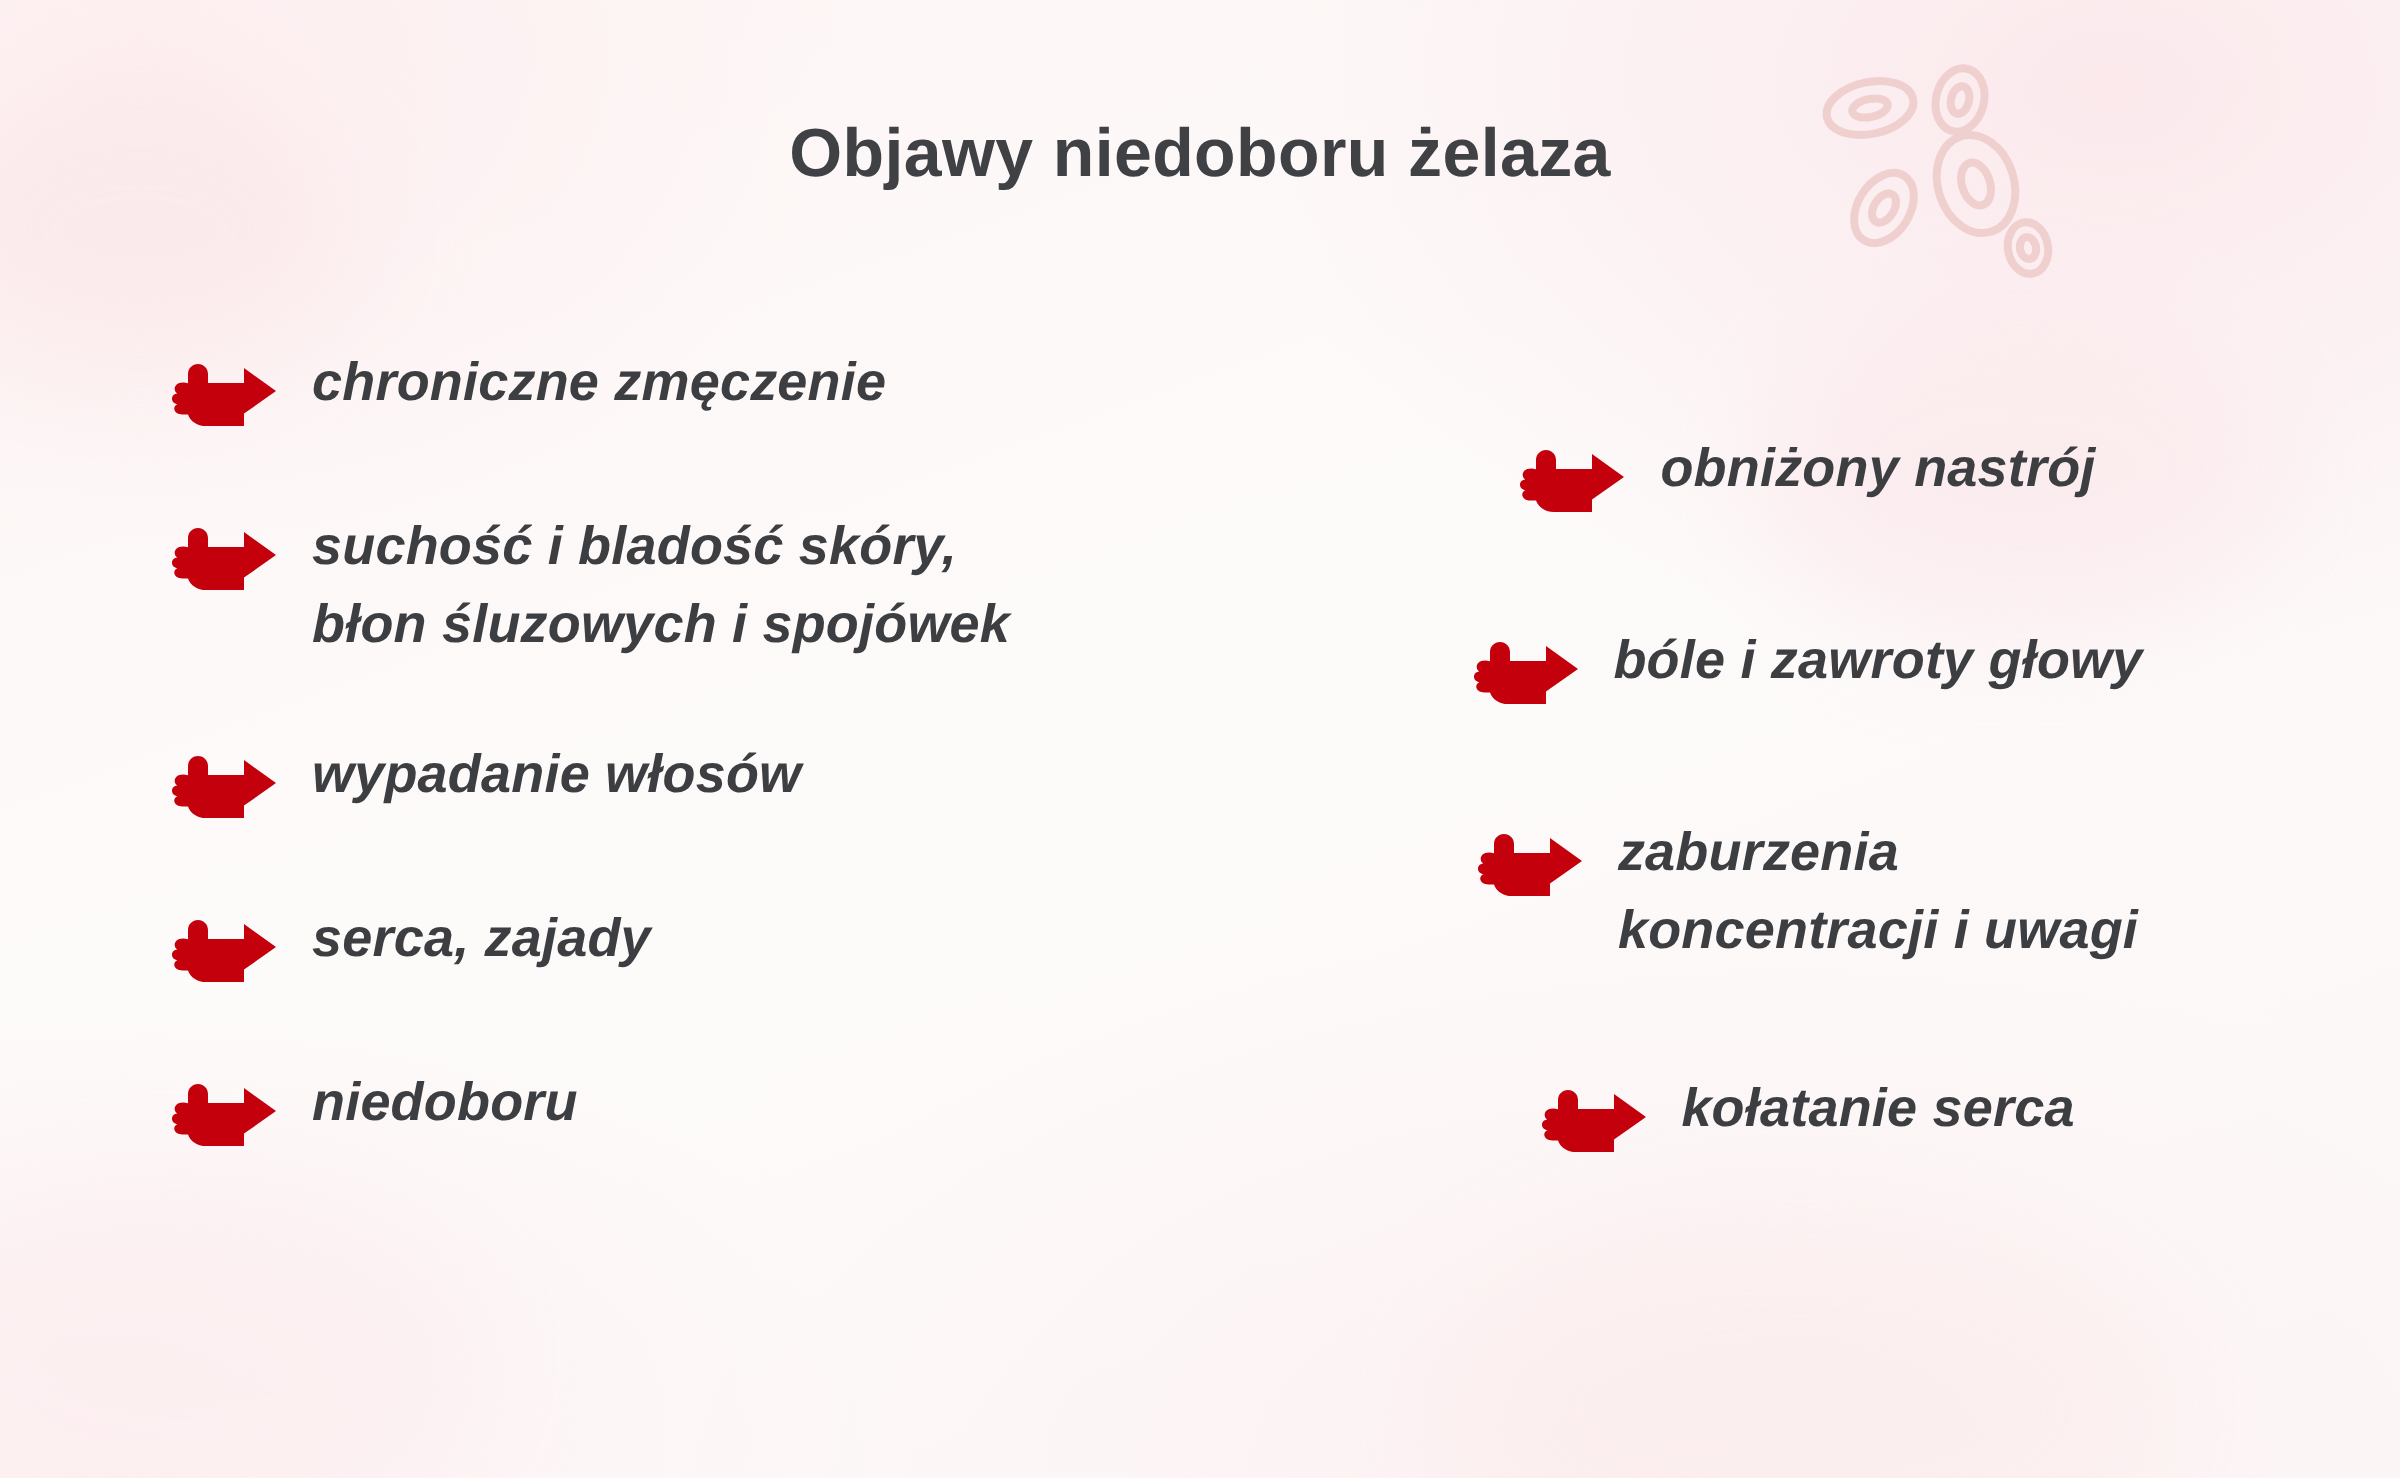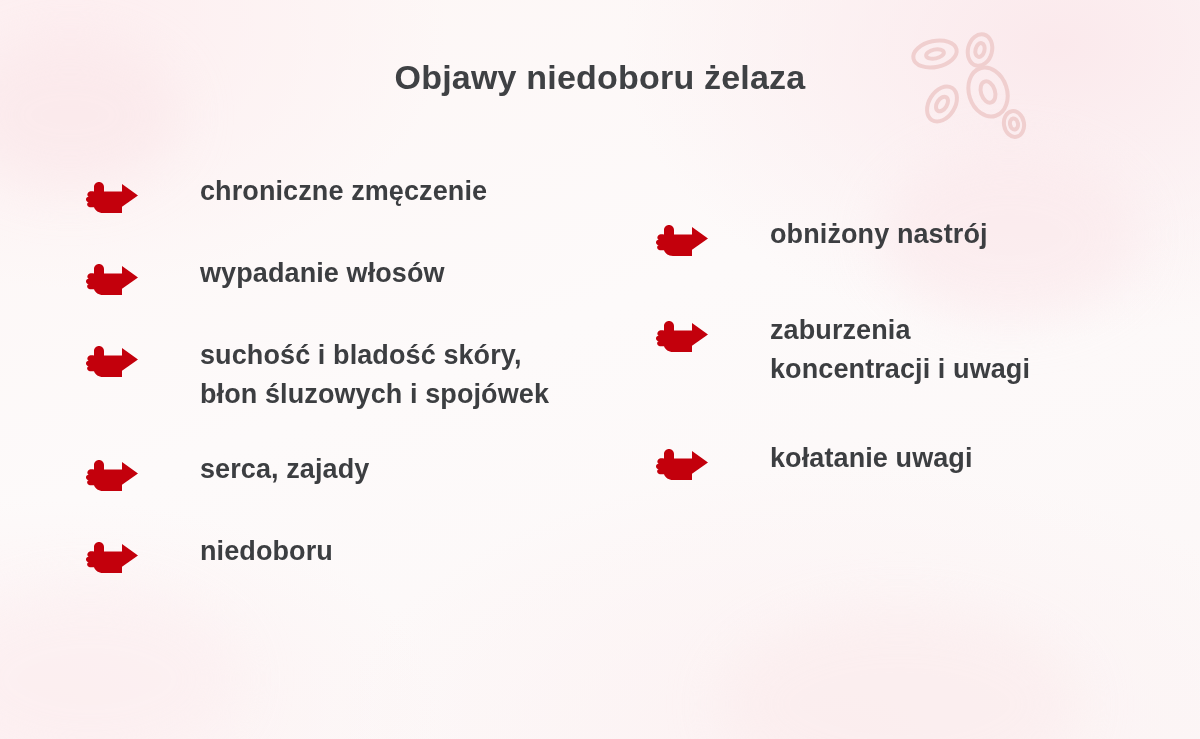--- a/index.html
+++ b/index.html
@@ -68,45 +68,46 @@
   }
   .col-left {
     left: 82px;
     top: 172px;
     width: 560px;
   }
   .col-right {
     left: 652px;
     top: 215px;
     width: 500px;
+    align-items: center;
   }
 
   .item {
     display: flex;
     align-items: flex-start;
     margin-bottom: 36px;
   }
   .col-right .item { margin-bottom: 50px; }
 
   .hand {
     flex: 0 0 auto;
     width: 60px;
     height: 42px;
     margin-right: 14px;
     margin-top: 4px;
   }
 
   .item-text {
     font-size: 27px;
+    font-style: italic;
     font-weight: bold;
     color: #3c3e41;
     line-height: 1.45;
     letter-spacing: .1px;
     white-space: pre-line;
-    margin-left: 44px;
   }
 </style>
 </head>
 <body>
 
 <div class="infographic">
 
   <div class="blotch b1"></div>
   <div class="blotch b2"></div>
   <div class="blotch b3"></div>
@@ -145,43 +146,43 @@
     </div>
 
     <div class="item">
       <span class="hand">
         <svg viewBox="0 0 60 42" width="60" height="42" aria-hidden="true">
           <g fill="#c3000c">
             <path d="M56 19.5 L40 8 L40 15.5 L22 15.5 L22 11 C22 8.2 19.8 6 17 6 C14.2 6 12 8.2 12 11 L12 15.6 C9.6 14.9 7.4 15.2 6.2 16.4 C4.8 17.8 5.2 19.8 6.6 20.8 C5.2 20.9 4 21.9 4 23.4 C4 24.9 5.2 25.9 6.7 26.1 C5.5 26.6 4.9 27.7 5.2 28.9 C5.6 30.4 7.2 31.2 9.2 31.2 L12 31.2 C13.2 34.6 16.6 37 21 37 L40 37 L40 30.8 Z"></path>
           </g>
         </svg>
       </span>
-      <span class="item-text">wypadanie włosów</span>
-    </div>
-
-    <div class="item">
-      <span class="hand">
-        <svg viewBox="0 0 60 42" width="60" height="42" aria-hidden="true">
-          <g fill="#c3000c">
-            <path d="M56 19.5 L40 8 L40 15.5 L22 15.5 L22 11 C22 8.2 19.8 6 17 6 C14.2 6 12 8.2 12 11 L12 15.6 C9.6 14.9 7.4 15.2 6.2 16.4 C4.8 17.8 5.2 19.8 6.6 20.8 C5.2 20.9 4 21.9 4 23.4 C4 24.9 5.2 25.9 6.7 26.1 C5.5 26.6 4.9 27.7 5.2 28.9 C5.6 30.4 7.2 31.2 9.2 31.2 L12 31.2 C13.2 34.6 16.6 37 21 37 L40 37 L40 30.8 Z"></path>
-          </g>
-        </svg>
-      </span>
       <span class="item-text">suchość i bladość skóry,
 błon śluzowych i spojówek</span>
     </div>
 
     <div class="item">
       <span class="hand">
         <svg viewBox="0 0 60 42" width="60" height="42" aria-hidden="true">
           <g fill="#c3000c">
             <path d="M56 19.5 L40 8 L40 15.5 L22 15.5 L22 11 C22 8.2 19.8 6 17 6 C14.2 6 12 8.2 12 11 L12 15.6 C9.6 14.9 7.4 15.2 6.2 16.4 C4.8 17.8 5.2 19.8 6.6 20.8 C5.2 20.9 4 21.9 4 23.4 C4 24.9 5.2 25.9 6.7 26.1 C5.5 26.6 4.9 27.7 5.2 28.9 C5.6 30.4 7.2 31.2 9.2 31.2 L12 31.2 C13.2 34.6 16.6 37 21 37 L40 37 L40 30.8 Z"></path>
           </g>
         </svg>
       </span>
+      <span class="item-text">wypadanie włosów</span>
+    </div>
+
+    <div class="item">
+      <span class="hand">
+        <svg viewBox="0 0 60 42" width="60" height="42" aria-hidden="true">
+          <g fill="#c3000c">
+            <path d="M56 19.5 L40 8 L40 15.5 L22 15.5 L22 11 C22 8.2 19.8 6 17 6 C14.2 6 12 8.2 12 11 L12 15.6 C9.6 14.9 7.4 15.2 6.2 16.4 C4.8 17.8 5.2 19.8 6.6 20.8 C5.2 20.9 4 21.9 4 23.4 C4 24.9 5.2 25.9 6.7 26.1 C5.5 26.6 4.9 27.7 5.2 28.9 C5.6 30.4 7.2 31.2 9.2 31.2 L12 31.2 C13.2 34.6 16.6 37 21 37 L40 37 L40 30.8 Z"></path>
+          </g>
+        </svg>
+      </span>
       <span class="item-text">serca, zajady</span>
     </div>
 
     <div class="item">
       <span class="hand">
         <svg viewBox="0 0 60 42" width="60" height="42" aria-hidden="true">
           <g fill="#c3000c">
             <path d="M56 19.5 L40 8 L40 15.5 L22 15.5 L22 11 C22 8.2 19.8 6 17 6 C14.2 6 12 8.2 12 11 L12 15.6 C9.6 14.9 7.4 15.2 6.2 16.4 C4.8 17.8 5.2 19.8 6.6 20.8 C5.2 20.9 4 21.9 4 23.4 C4 24.9 5.2 25.9 6.7 26.1 C5.5 26.6 4.9 27.7 5.2 28.9 C5.6 30.4 7.2 31.2 9.2 31.2 L12 31.2 C13.2 34.6 16.6 37 21 37 L40 37 L40 30.8 Z"></path>
           </g>
         </svg>
@@ -197,20 +198,30 @@
       <span class="hand">
         <svg viewBox="0 0 60 42" width="60" height="42" aria-hidden="true">
           <g fill="#c3000c">
             <path d="M56 19.5 L40 8 L40 15.5 L22 15.5 L22 11 C22 8.2 19.8 6 17 6 C14.2 6 12 8.2 12 11 L12 15.6 C9.6 14.9 7.4 15.2 6.2 16.4 C4.8 17.8 5.2 19.8 6.6 20.8 C5.2 20.9 4 21.9 4 23.4 C4 24.9 5.2 25.9 6.7 26.1 C5.5 26.6 4.9 27.7 5.2 28.9 C5.6 30.4 7.2 31.2 9.2 31.2 L12 31.2 C13.2 34.6 16.6 37 21 37 L40 37 L40 30.8 Z"></path>
           </g>
         </svg>
       </span>
       <span class="item-text">obniżony nastrój</span>
     </div>
 
+    <div class="item">
+      <span class="hand">
+        <svg viewBox="0 0 60 42" width="60" height="42" aria-hidden="true">
+          <g fill="#c3000c">
+            <path d="M56 19.5 L40 8 L40 15.5 L22 15.5 L22 11 C22 8.2 19.8 6 17 6 C14.2 6 12 8.2 12 11 L12 15.6 C9.6 14.9 7.4 15.2 6.2 16.4 C4.8 17.8 5.2 19.8 6.6 20.8 C5.2 20.9 4 21.9 4 23.4 C4 24.9 5.2 25.9 6.7 26.1 C5.5 26.6 4.9 27.7 5.2 28.9 C5.6 30.4 7.2 31.2 9.2 31.2 L12 31.2 C13.2 34.6 16.6 37 21 37 L40 37 L40 30.8 Z"></path>
+          </g>
+        </svg>
+      </span>
+      <span class="item-text">bóle i zawroty głowy</span>
+    </div>
 
     <div class="item">
       <span class="hand">
         <svg viewBox="0 0 60 42" width="60" height="42" aria-hidden="true">
           <g fill="#c3000c">
             <path d="M56 19.5 L40 8 L40 15.5 L22 15.5 L22 11 C22 8.2 19.8 6 17 6 C14.2 6 12 8.2 12 11 L12 15.6 C9.6 14.9 7.4 15.2 6.2 16.4 C4.8 17.8 5.2 19.8 6.6 20.8 C5.2 20.9 4 21.9 4 23.4 C4 24.9 5.2 25.9 6.7 26.1 C5.5 26.6 4.9 27.7 5.2 28.9 C5.6 30.4 7.2 31.2 9.2 31.2 L12 31.2 C13.2 34.6 16.6 37 21 37 L40 37 L40 30.8 Z"></path>
           </g>
         </svg>
       </span>
       <span class="item-text">zaburzenia
@@ -218,18 +229,18 @@
     </div>
 
     <div class="item">
       <span class="hand">
         <svg viewBox="0 0 60 42" width="60" height="42" aria-hidden="true">
           <g fill="#c3000c">
             <path d="M56 19.5 L40 8 L40 15.5 L22 15.5 L22 11 C22 8.2 19.8 6 17 6 C14.2 6 12 8.2 12 11 L12 15.6 C9.6 14.9 7.4 15.2 6.2 16.4 C4.8 17.8 5.2 19.8 6.6 20.8 C5.2 20.9 4 21.9 4 23.4 C4 24.9 5.2 25.9 6.7 26.1 C5.5 26.6 4.9 27.7 5.2 28.9 C5.6 30.4 7.2 31.2 9.2 31.2 L12 31.2 C13.2 34.6 16.6 37 21 37 L40 37 L40 30.8 Z"></path>
           </g>
         </svg>
       </span>
-      <span class="item-text">kołatanie uwagi</span>
+      <span class="item-text">kołatanie serca</span>
     </div>
 
   </div>
 
 </div>
 
 </body></html>

